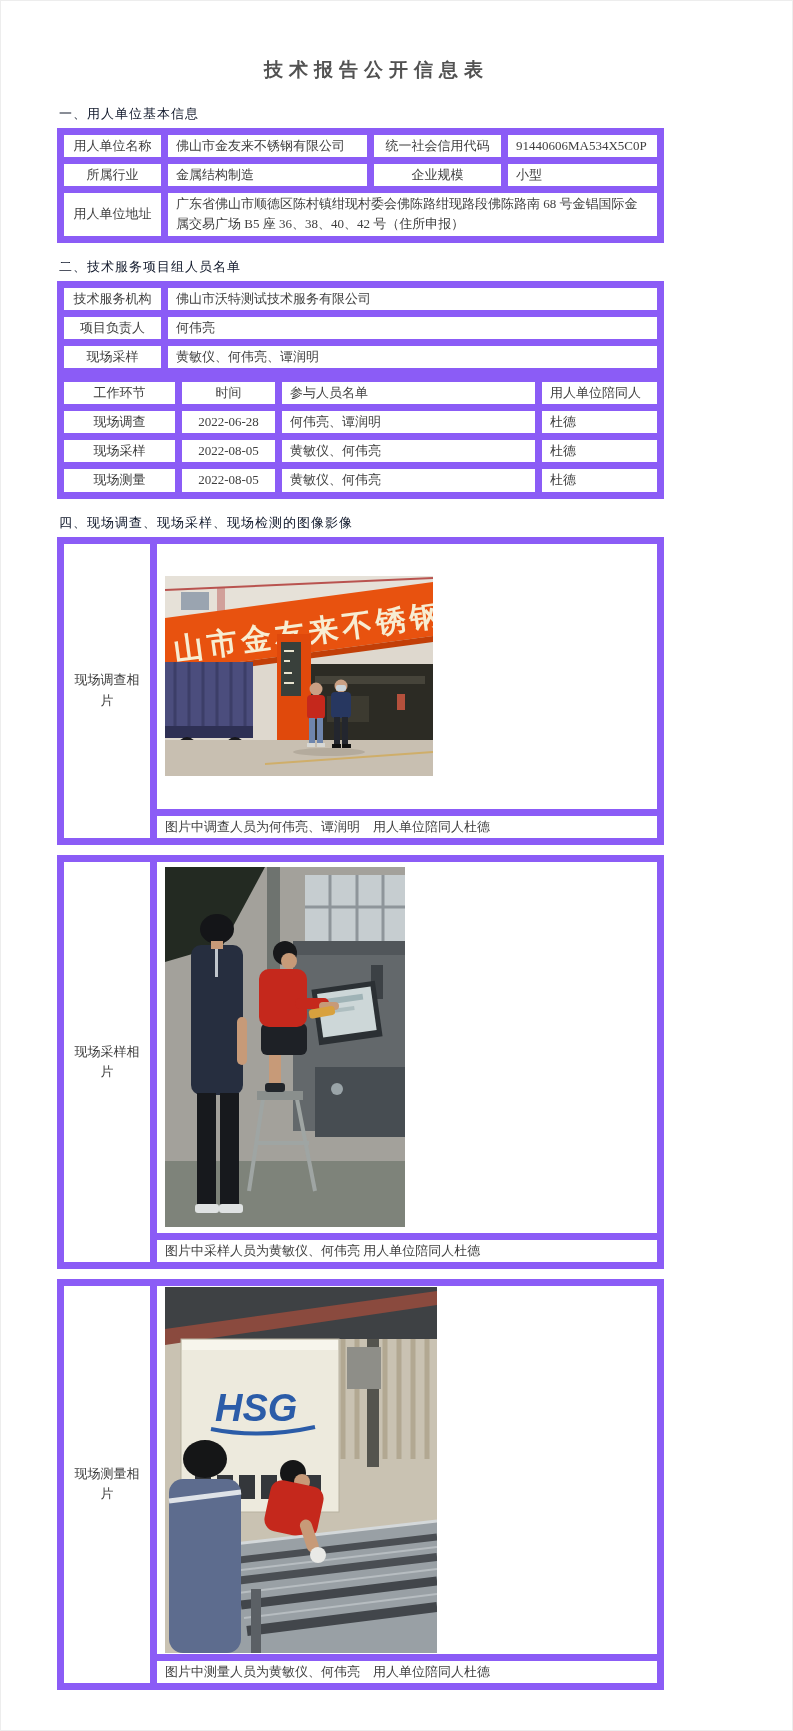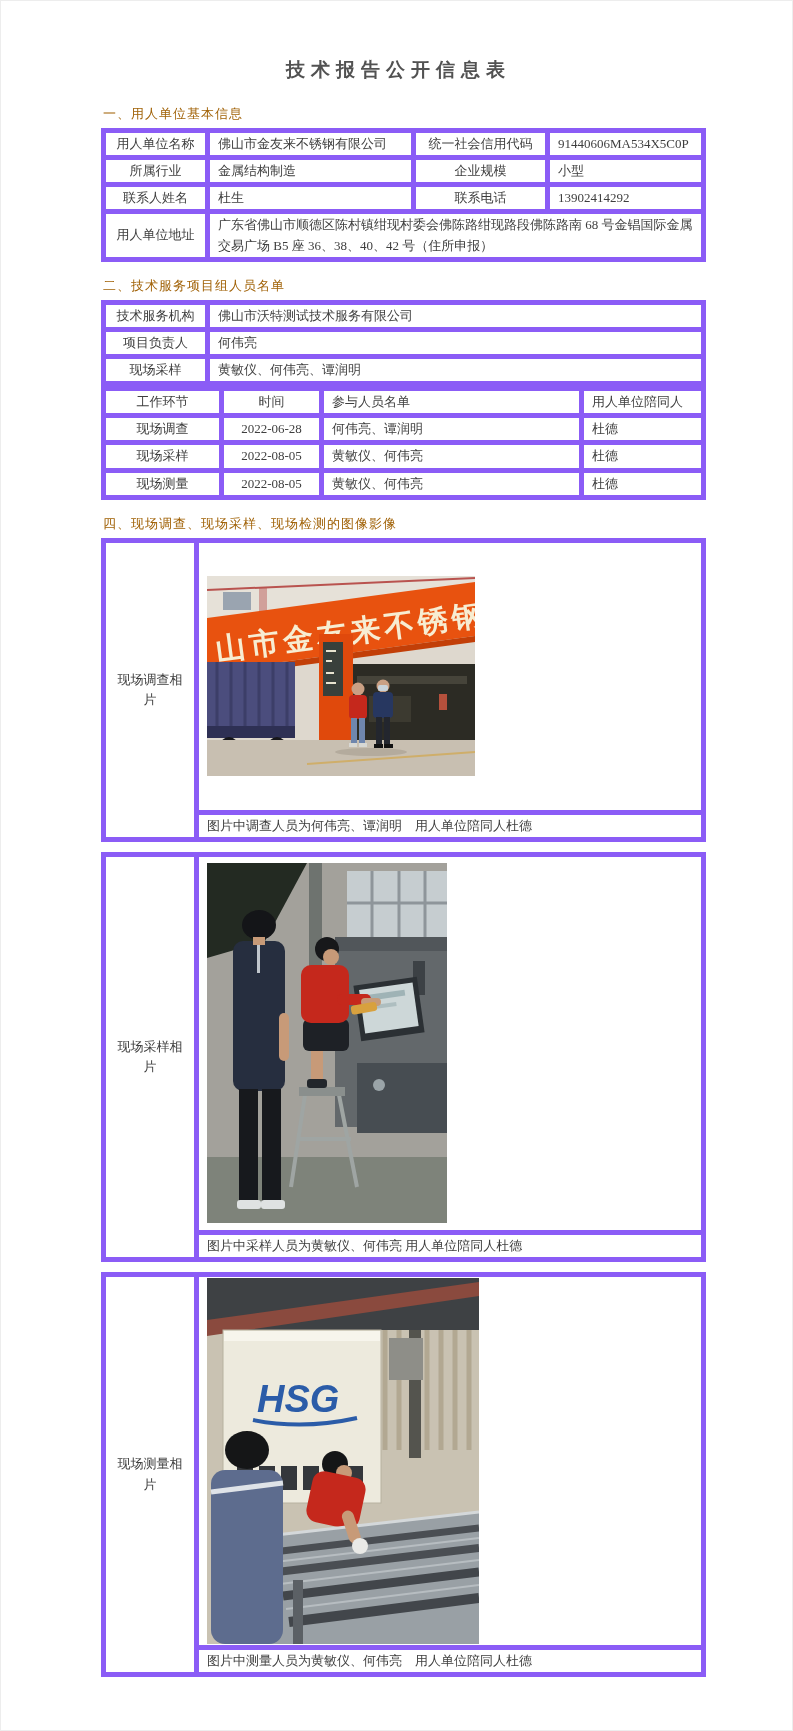--- a/index.html
+++ b/index.html
@@ -4,38 +4,38 @@
 <style>
   * { box-sizing: border-box; }
   html,body { margin:0; padding:0; background:#fff; }
   body {
     width:793px; height:1731px;
     font-family:"Liberation Serif","DejaVu Serif",serif;
     color:#3e3e3e;
   }
   .page {
     width:793px; height:1731px; overflow:hidden;
-    padding:56px 96px 0 100px;
+    padding:56px 96px 0 56px;
     border:1px solid #ededed;
   }
   .doc-title {
     margin:0 0 22px 0;
     font-size:19px; font-weight:bold; color:#525252;
     text-align:center; letter-spacing:6px;
   }
   .sec-heading {
     font-size:13px; letter-spacing:1px;
-    margin:15px 0 5px 2px; color:#a16207;
+    margin:15px 0 5px 2px; color:#0f172a;
   }
   table.tbl {
     width:600px; border-collapse:collapse; table-layout:fixed;
     font-size:13px;
   }
   table.tbl td {
-    border:5px solid #8b5cf6;
+    border:7px solid #8b5cf6;
     padding:1px 8px; line-height:1.55;
     vertical-align:middle; word-wrap:break-word;
   }
   td.lbl { text-align:center; padding:1px 2px; }
   td.ctr { text-align:center;font-family:Liberation Serif, serif; }
   td.brk { word-break:break-all; }
   td.photo-cell { vertical-align:top; padding:6px 0 0 30px; }
   td.caption-cell { height:24px; }
   .photo-tbl { margin-top:2px; }
   .photo-tbl + .photo-tbl { margin-top:10px; }
@@ -62,26 +62,20 @@
         <td class="lbl">用人单位名称</td>
         <td>佛山市金友来不锈钢有限公司</td>
         <td class="lbl">统一社会信用代码</td>
         <td class="brk">91440606MA534X5C0P</td>
       </tr>
       <tr>
         <td class="lbl">所属行业</td>
         <td>金属结构制造</td>
         <td class="lbl">企业规模</td>
         <td>小型</td>
-      </tr>
-      <tr>
-        <td class="lbl">联系人姓名</td>
-        <td>杜生</td>
-        <td class="lbl">联系电话</td>
-        <td>13902414292</td>
       </tr>
       <tr>
         <td class="lbl">用人单位地址</td>
         <td colspan="3">广东省佛山市顺德区陈村镇绀现村委会佛陈路绀现路段佛陈路南 68 号金锠国际金属交易广场 B5 座 36、38、40、42 号（住所申报）</td>
       </tr>
     </tbody>
   </table>
 
   <div class="sec-heading">二、技术服务项目组人员名单</div>
   <table class="tbl">

